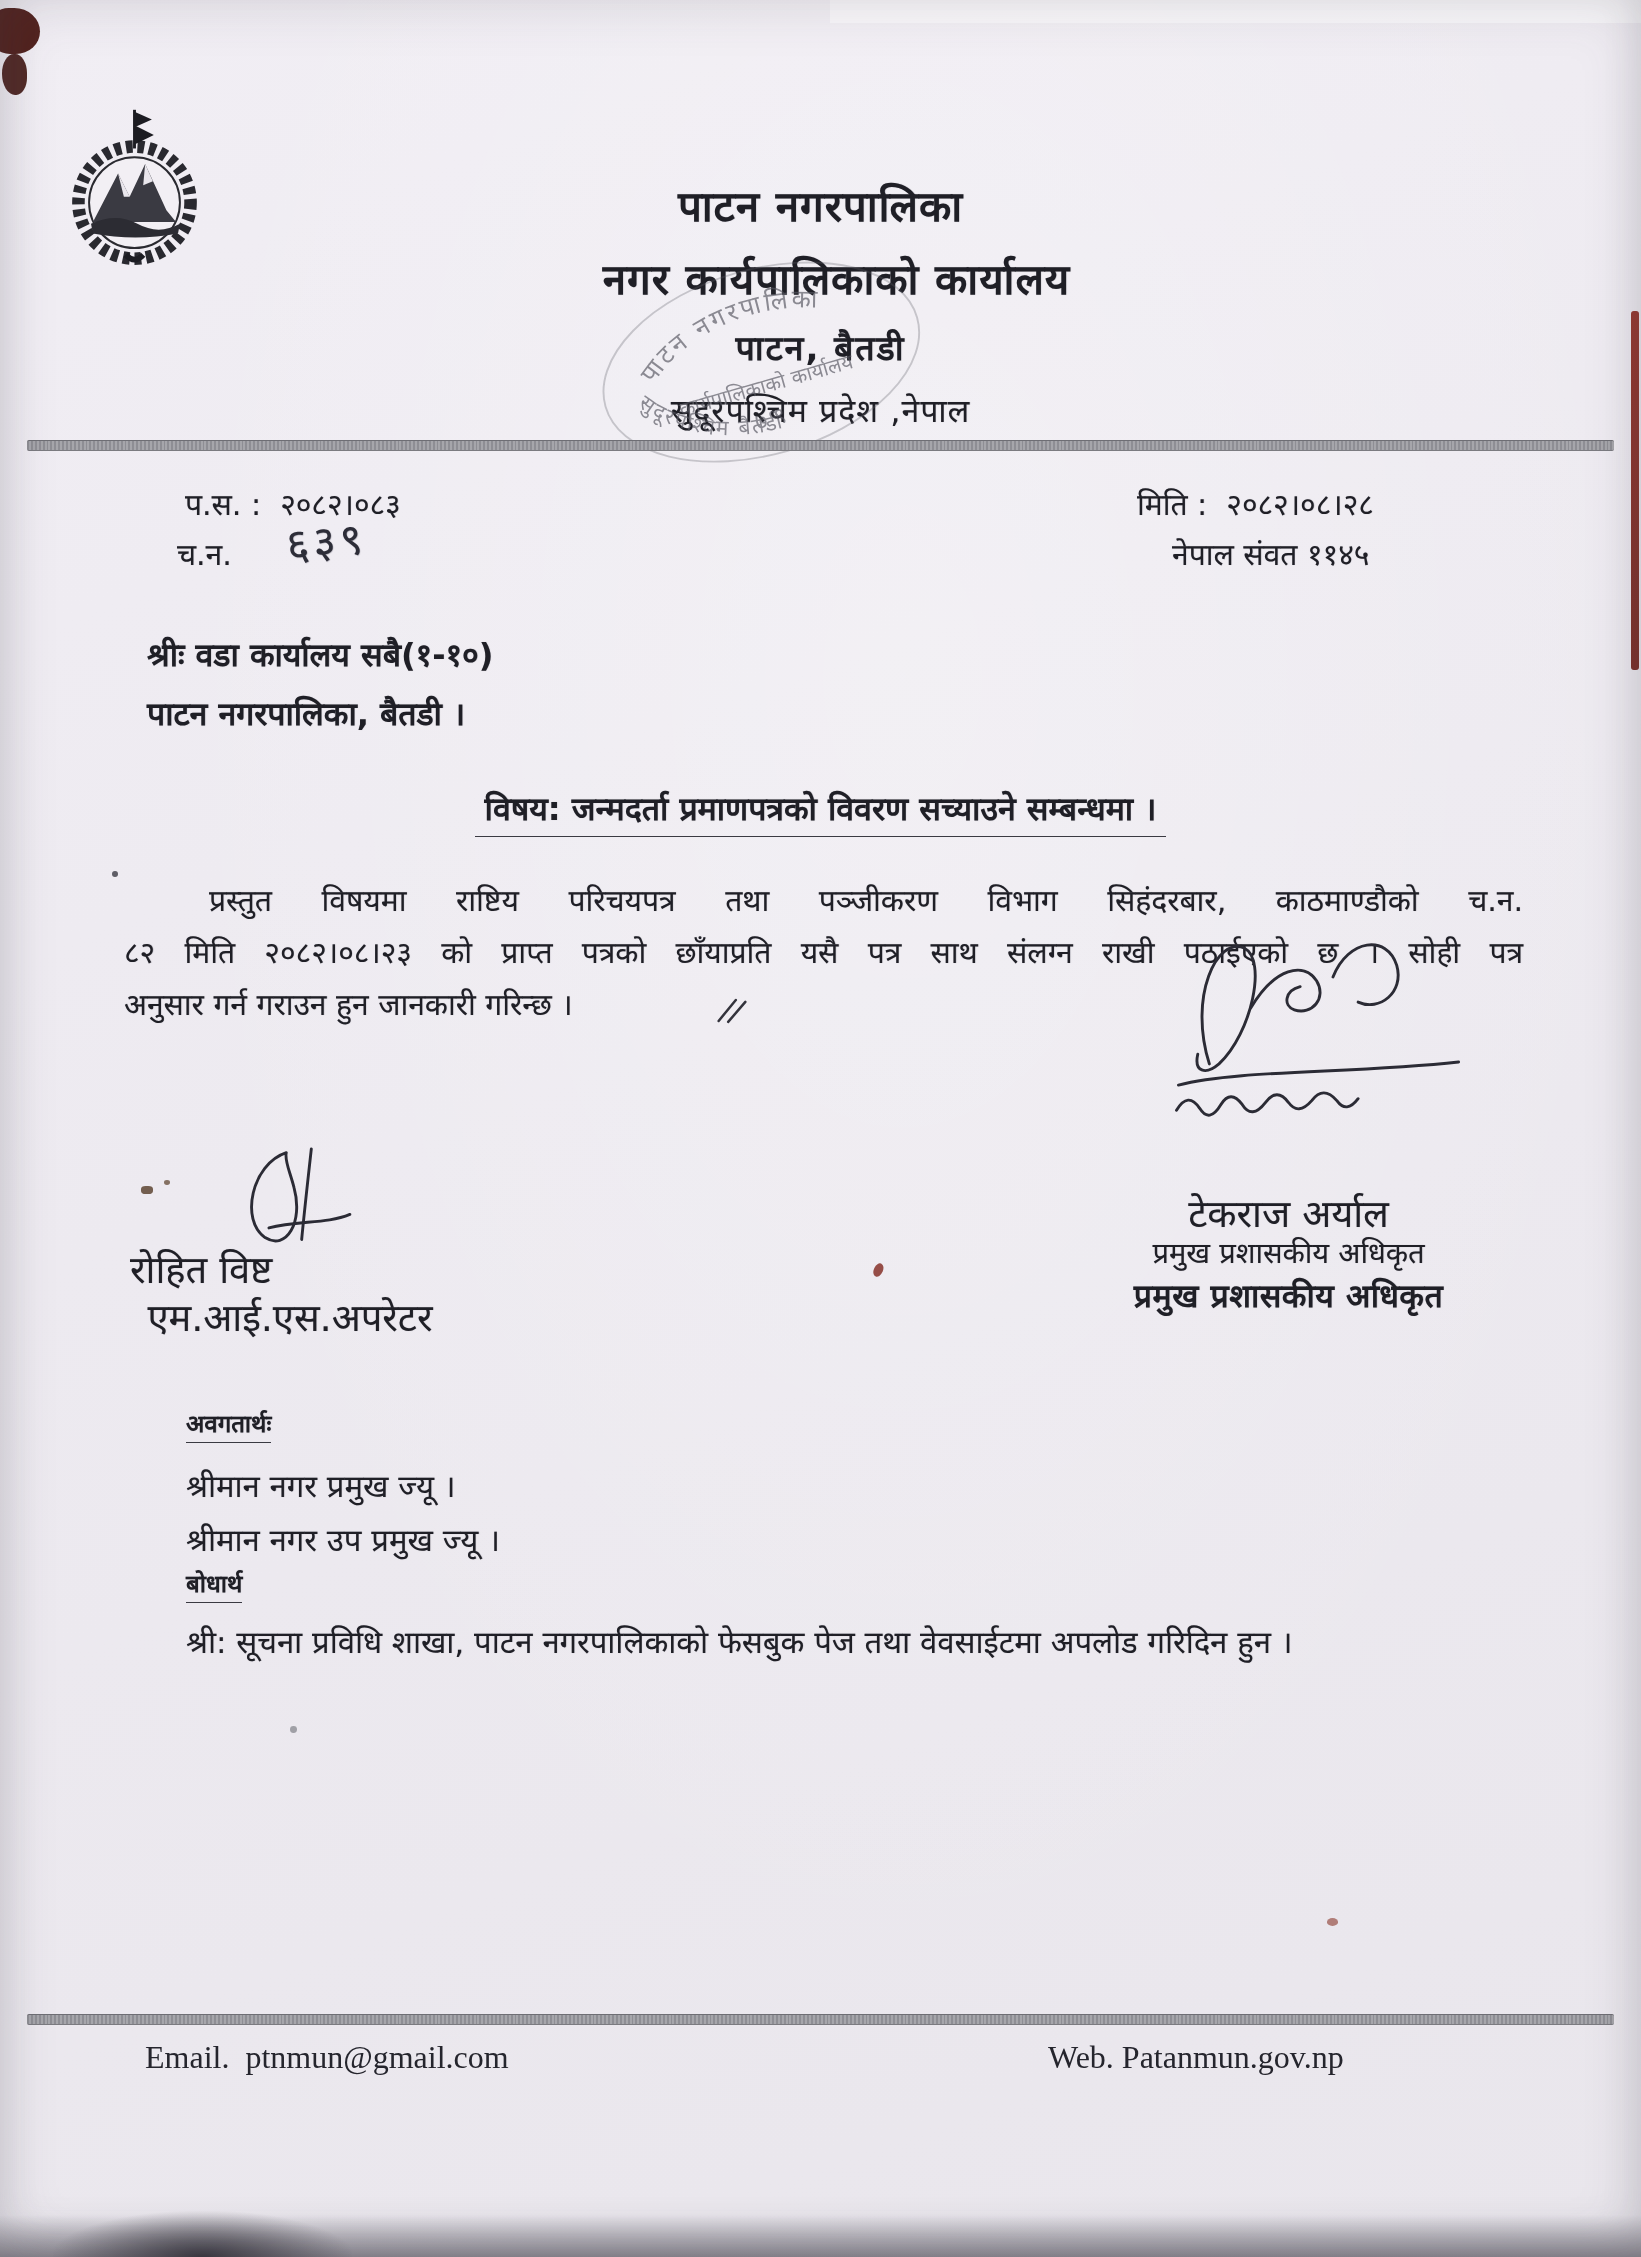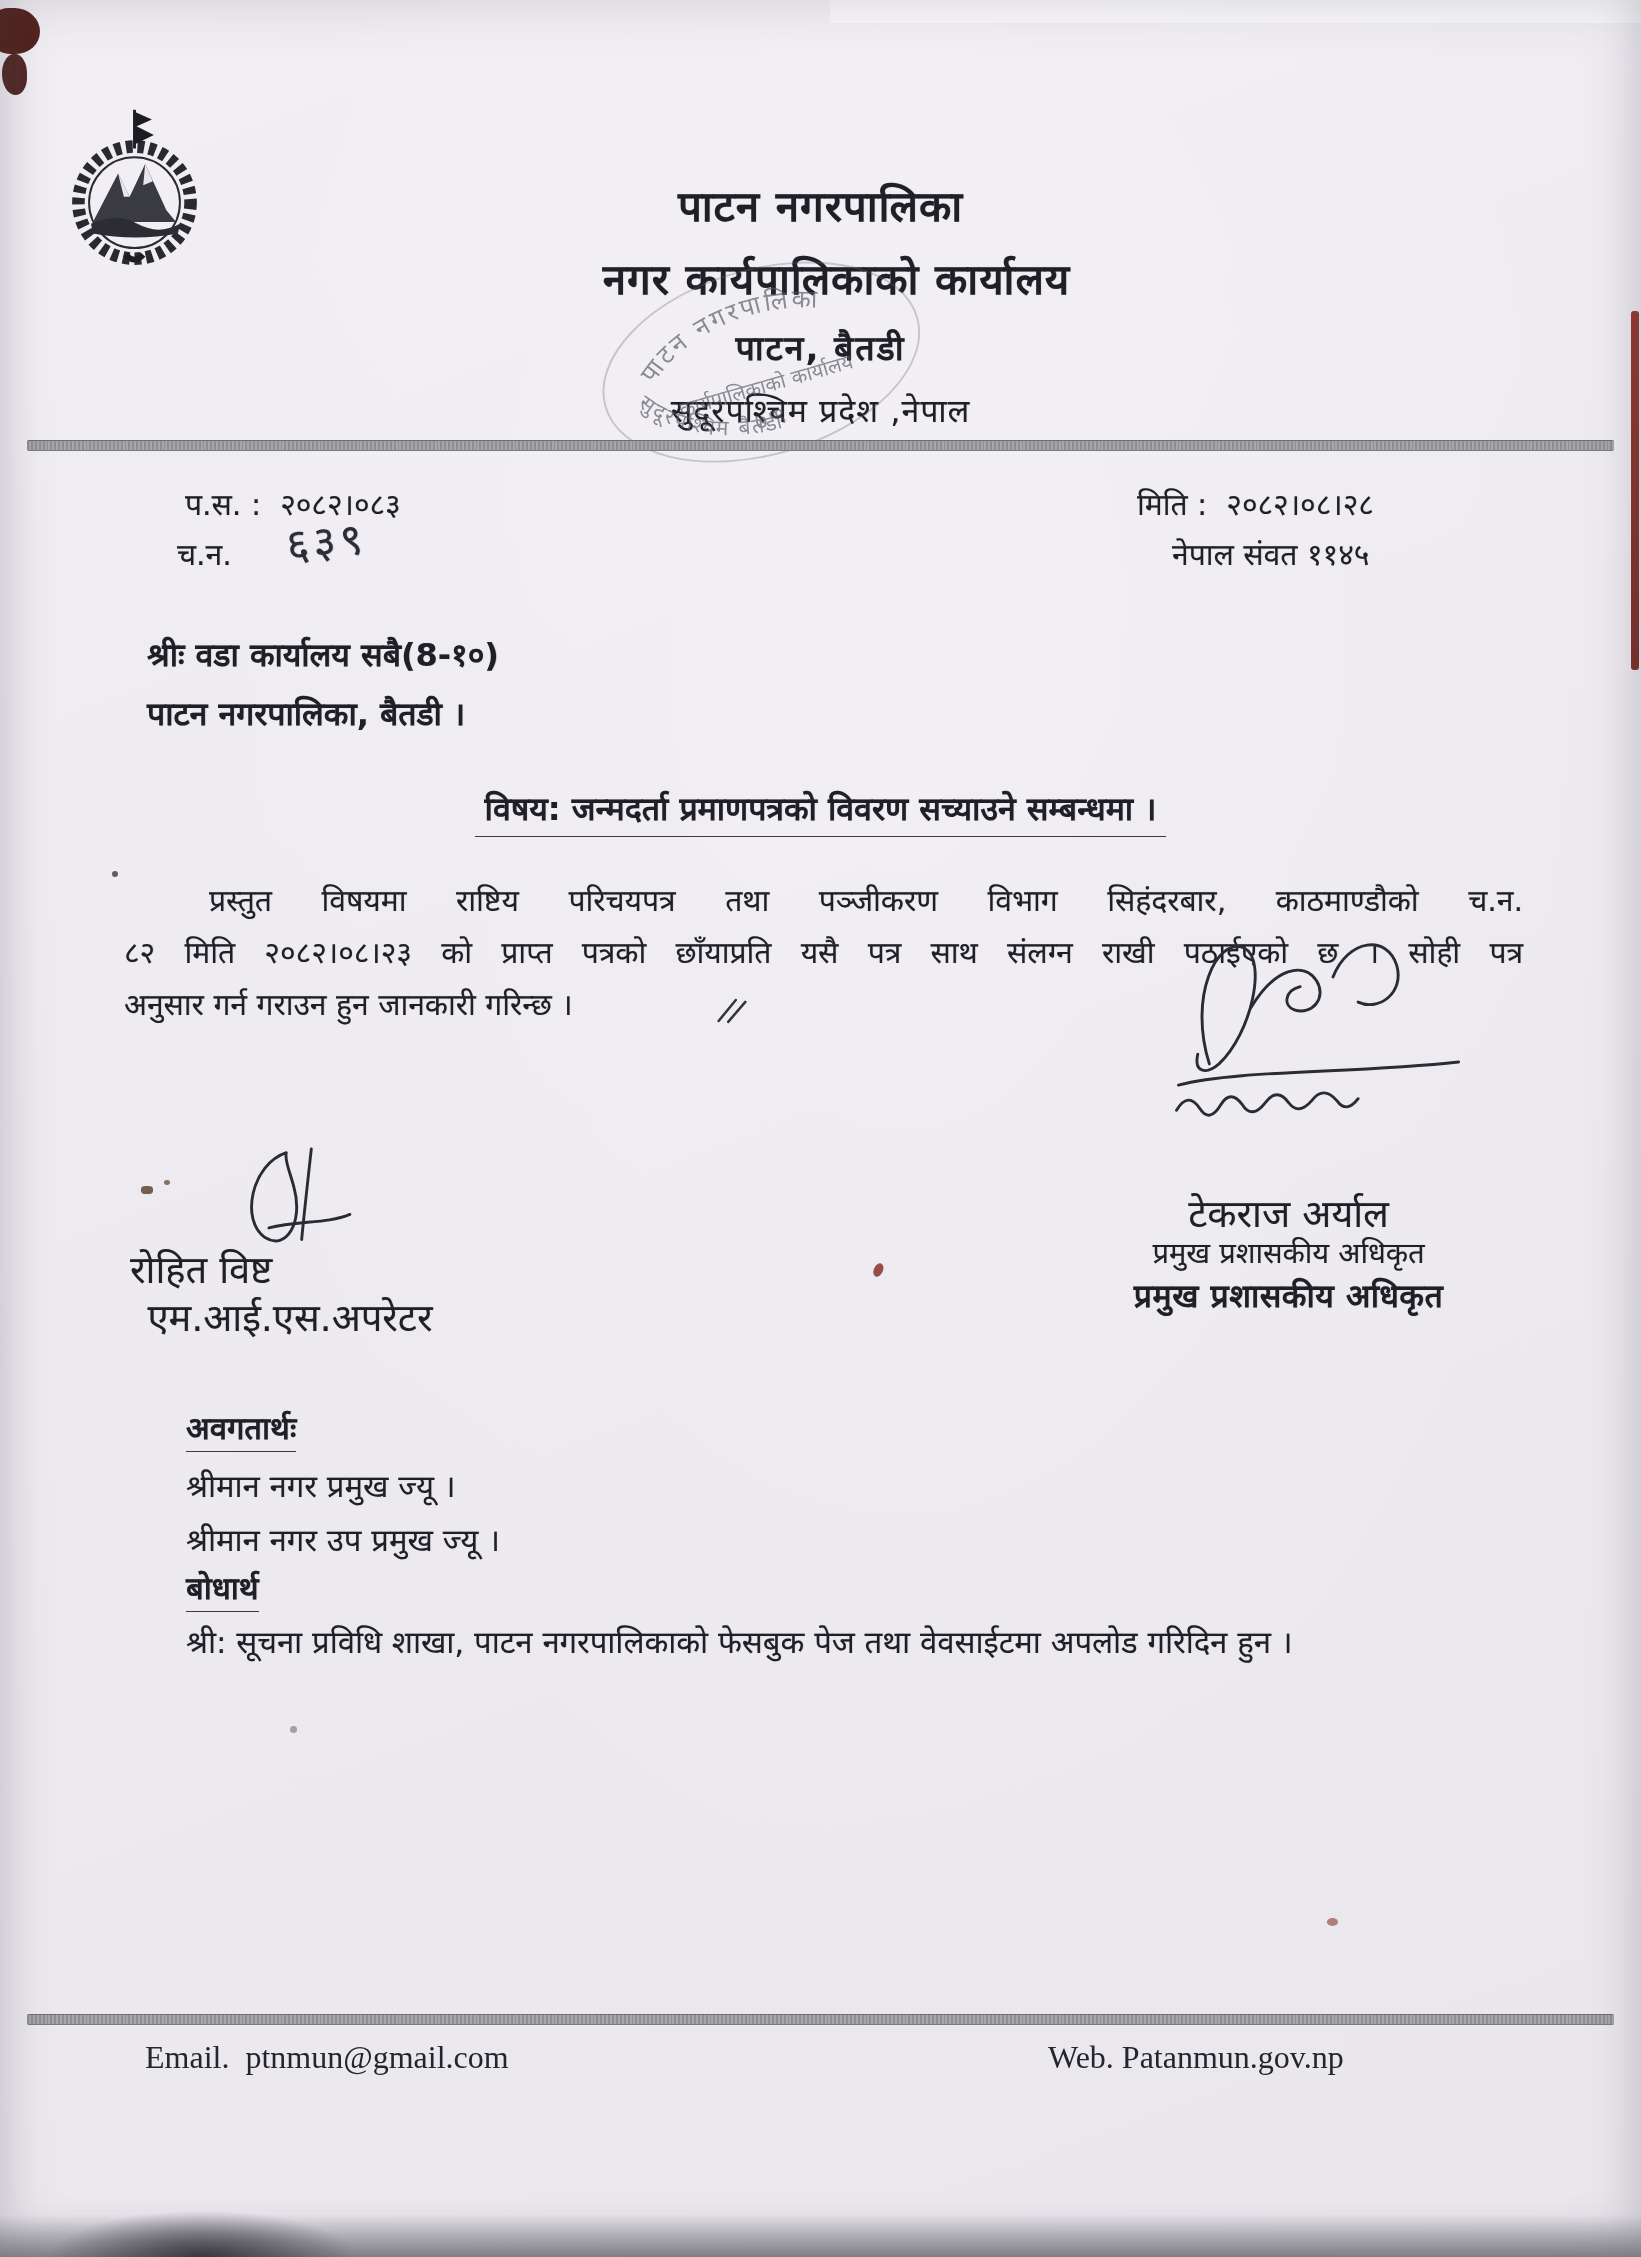--- a/index.html
+++ b/index.html
@@ -35,21 +35,21 @@
     letter-spacing:3.9px;text-shadow:0.5px 0.5px 1px rgba(45,45,60,.4);
   }
   .addr{font-size:32px;font-weight:600;}
   .subject{font-size:32px;font-weight:bold;
     border-bottom:1.9px solid #3a3a42;padding:0 9.7px 6.8px 9.7px;display:inline-block;}
   .bodyline{font-size:30px;height:52px;line-height:52px;white-space:nowrap;}
   .jst{text-align:justify;text-align-last:justify;white-space:normal;}
   .signame{font-size:38px;}
   .sigtitle{font-size:29px;}
   .sigstamp{font-size:32px;font-weight:bold;letter-spacing:0.5px;}
-  .ccHead{font-size:31px;font-weight:bold;border-bottom:1.9px solid #3a3a42;
+  .ccHead{font-size:24px;font-weight:bold;border-bottom:1.9px solid #3a3a42;
     padding-bottom:2.9px;display:inline-block;}
   .ccItem{font-size:31px;}
   .footertxt{font-family:"Liberation Serif",serif;font-size:32px;color:#25252d;}
   .speck{position:absolute;border-radius:50%;}
   svg text{font-family:"DejaVu Sans",sans-serif;}
 </style>
 </head>
 <body>
 
 <div class="page">
@@ -99,21 +99,21 @@
 
   <div class="abs bar" style="left:27px;top:440px;width:1587px;"></div>
 
   <div class="abs ink meta" style="left:185px;top:483px;"><span>प.स. :</span>&nbsp;&nbsp;<span>२०८२।०८३</span></div>
   <div class="abs ink meta" style="left:177px;top:533px;">च.न.</div>
   <div class="abs hand" style="left:286px;top:510px;">६३९</div>
 
   <div class="abs ink meta" style="left:1137px;top:483px;"><span>मिति :</span>&nbsp;&nbsp;<span>२०८२।०८।२८</span></div>
   <div class="abs ink meta" style="left:1172px;top:533px;">नेपाल संवत ११४५</div>
 
-  <div class="abs ink addr" style="left:147px;top:632px;">श्रीः वडा कार्यालय सबै(8-१०)</div>
+  <div class="abs ink addr" style="left:147px;top:632px;">श्रीः वडा कार्यालय सबै(१-१०)</div>
   <div class="abs ink addr" style="left:147px;top:691px;">पाटन नगरपालिका, बैतडी ।</div>
 
   <div class="abs ctr" style="top:786px;">
     <span class="subject ink">विषय: जन्मदर्ता प्रमाणपत्रको विवरण सच्याउने सम्बन्धमा  ।</span>
   </div>
 
   <div class="abs" style="left:124px;top:875px;width:1399px;">
     <div class="bodyline ink jst" style="text-indent:85px;">प्रस्तुत विषयमा राष्टिय परिचयपत्र तथा पञ्जीकरण विभाग सिहंदरबार, काठमाण्डौको च.न.</div>
     <div class="bodyline ink jst">८२ मिति २०८२।०८।२३ को प्राप्त पत्रको छाँयाप्रति यसै पत्र साथ संलग्न राखी पठाईएको छ । सोही पत्र</div>
     <div class="bodyline ink">अनुसार गर्न गराउन हुन जानकारी गरिन्छ ।</div>

